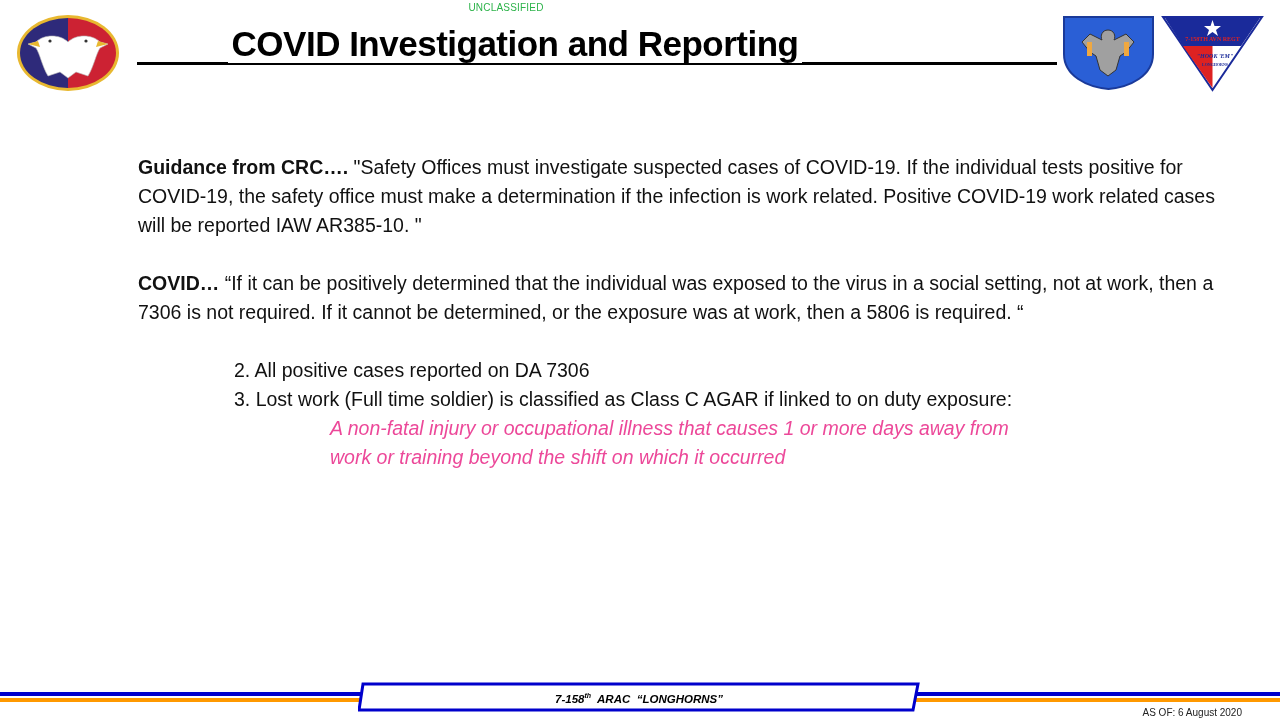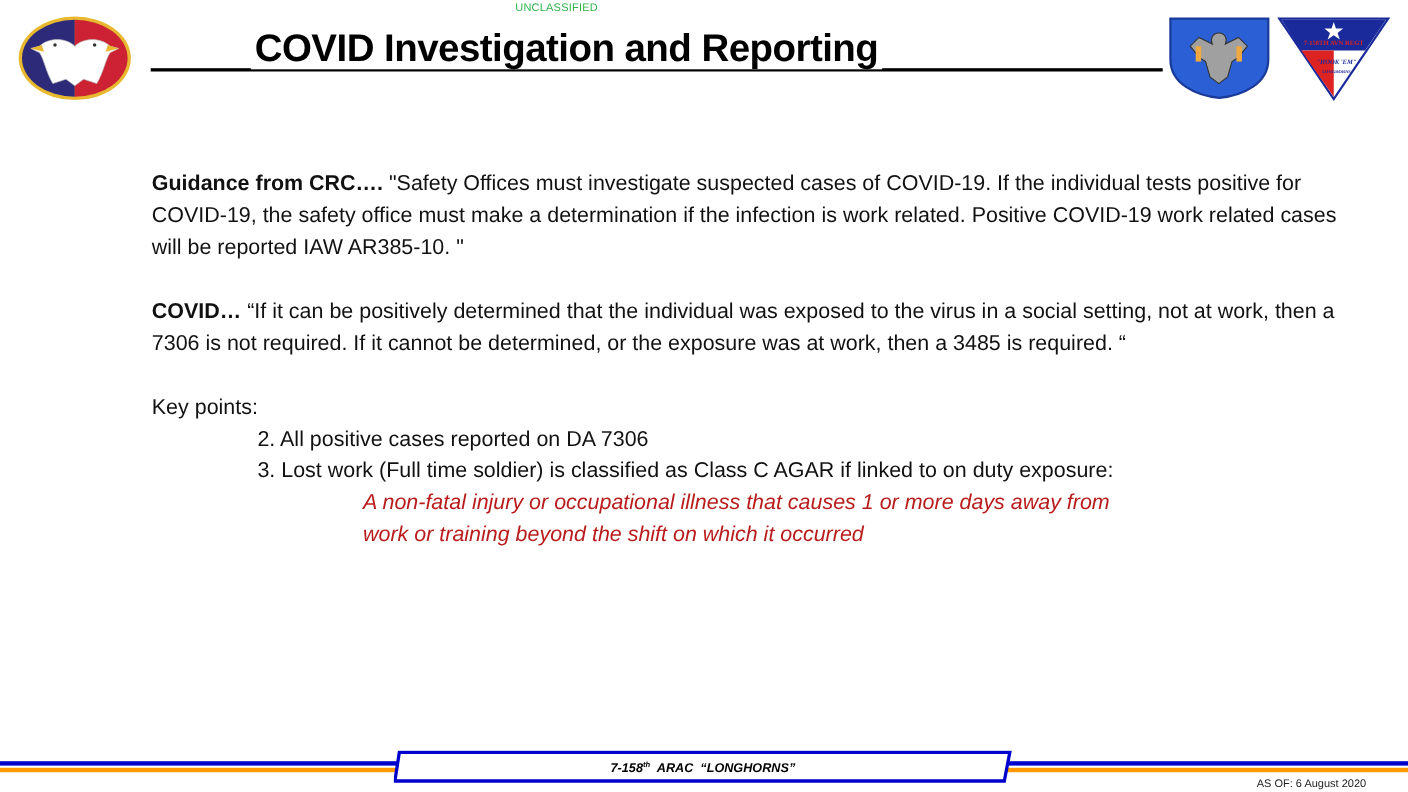--- a/index.html
+++ b/index.html
@@ -29,21 +29,21 @@
     position: absolute; left: 138px; top: 153px; width: 1080px;
     font-family: "Liberation Sans", sans-serif; font-size: 19.5px; line-height: 29px;
     color: #111;
   }
   .para { margin: 0 0 29px 0; }
   .para b { font-weight: bold; }
   .key-title { margin: 0; }
   .key-list { margin: 0; padding: 0 0 0 96px; list-style: none; }
   .key-list li { margin: 0; }
   .definition {
-    margin: 0; padding-left: 192px; color: #b91c1c; font-style: italic; width: 680px;
+    margin: 0; padding-left: 192px; color: #ec4899; font-style: italic; width: 680px;
   }
 
   .footer-line-blue {
     position: absolute; left: 0; width: 1280px; height: 4px; top: 692px; background: #0000cc;
   }
   .footer-line-orange {
     position: absolute; left: 0; width: 1280px; height: 4px; top: 698px; background: #ff9900;
   }
   .footer-banner { position: absolute; left: 358px; top: 682px; width: 562px; height: 30px; }
   .footer-text {
@@ -94,22 +94,21 @@
   <path d="M4 4 L99 4 L80 32 L22 32 Z" fill="#1a2a9a"></path>
   <path d="M22 32 L51.5 32 L51.5 74 Z" fill="#dd2222"></path>
   <polygon points="51.5,6 53.5,12 60,12 55,16 57,22 51.5,18 46,22 48,16 43,12 49.5,12" fill="#ffffff"></polygon>
   <text x="51.5" y="27" font-size="6" text-anchor="middle" fill="#dd2222" font-family="Liberation Serif, serif" font-weight="bold">7-158TH AVN REGT</text>
   <text x="54" y="44" font-size="6" text-anchor="middle" fill="#1a2a9a" font-family="Liberation Serif, serif" font-weight="bold" font-style="italic">"HOOK 'EM"</text>
   <text x="54" y="52" font-size="4" text-anchor="middle" fill="#1a2a9a" font-family="Liberation Serif, serif" font-weight="bold">LONGHORNS</text>
 </svg>
 
 <div class="content">
   <p class="para"><b>Guidance from CRC….</b><span> "Safety Offices must investigate suspected cases of COVID-19. If the individual tests positive for COVID-19, the safety office must make a determination if the infection is work related. Positive COVID-19 work related cases will be reported IAW AR385-10. "</span></p>
-  <p class="para"><b>COVID…</b><span> “If it can be positively determined that the individual was exposed to the virus in a social setting, not at work, then a 7306 is not required. If it cannot be determined, or the exposure was at work, then a 3485 is required. “</span></p>
-  <p class="key-title">Key points:</p>
+  <p class="para"><b>COVID…</b><span> “If it can be positively determined that the individual was exposed to the virus in a social setting, not at work, then a 7306 is not required. If it cannot be determined, or the exposure was at work, then a 5806 is required. “</span></p>
   <ul class="key-list">
     <li>2. All positive cases reported on DA 7306</li>
     <li>3. Lost work (Full time soldier) is classified as Class C AGAR if linked to on duty exposure:</li>
   </ul>
   <p class="definition">A non-fatal injury or occupational illness that causes 1 or more days away from work or training beyond the shift on which it occurred</p>
 </div>
 
 <div class="footer-line-blue"></div>
 <div class="footer-line-orange"></div>
 <svg class="footer-banner" viewBox="0 0 562 30">

